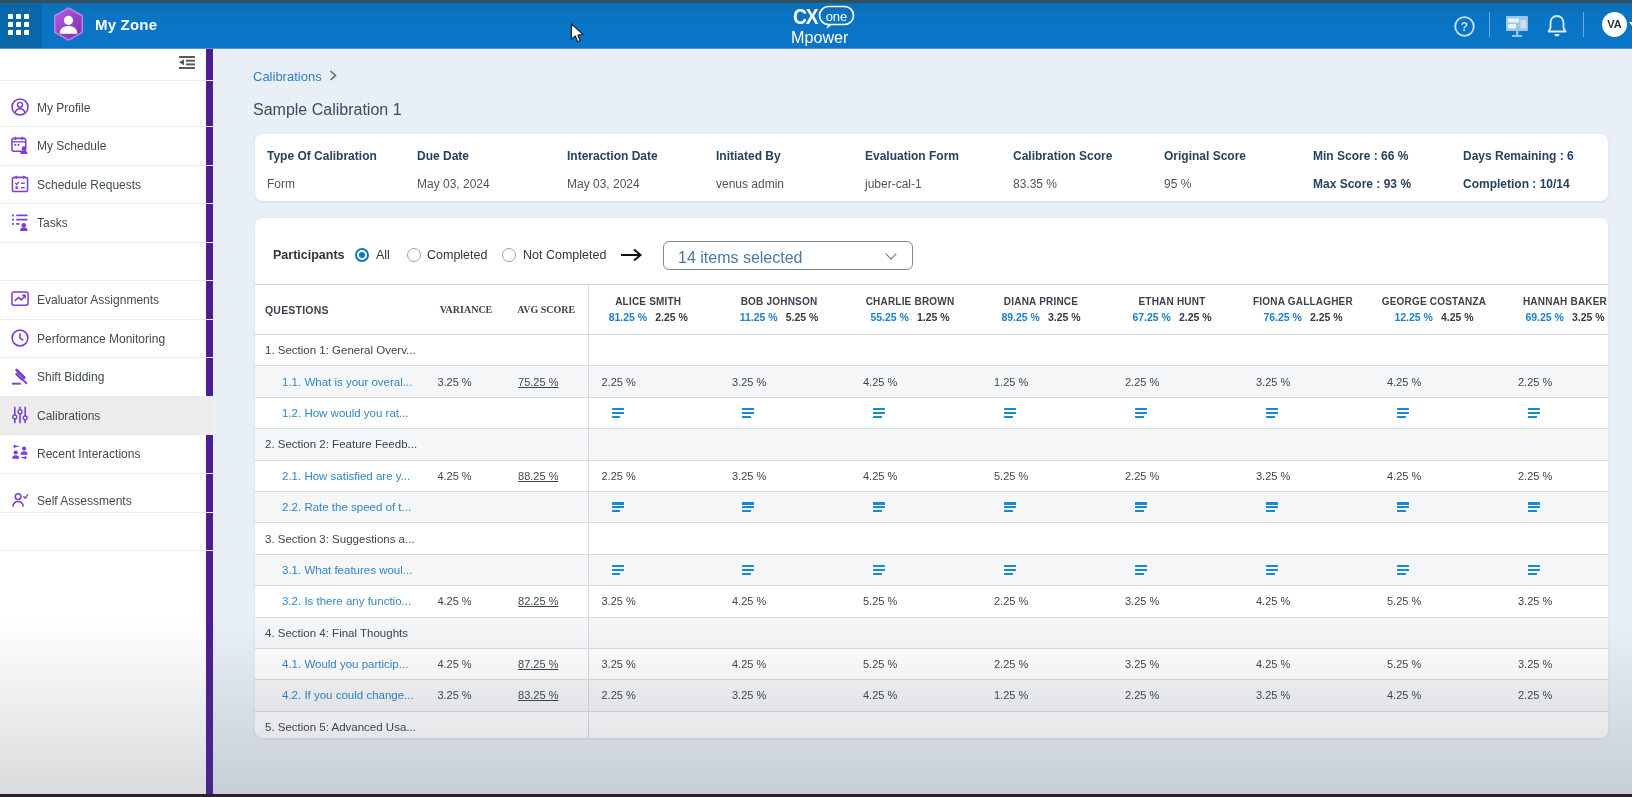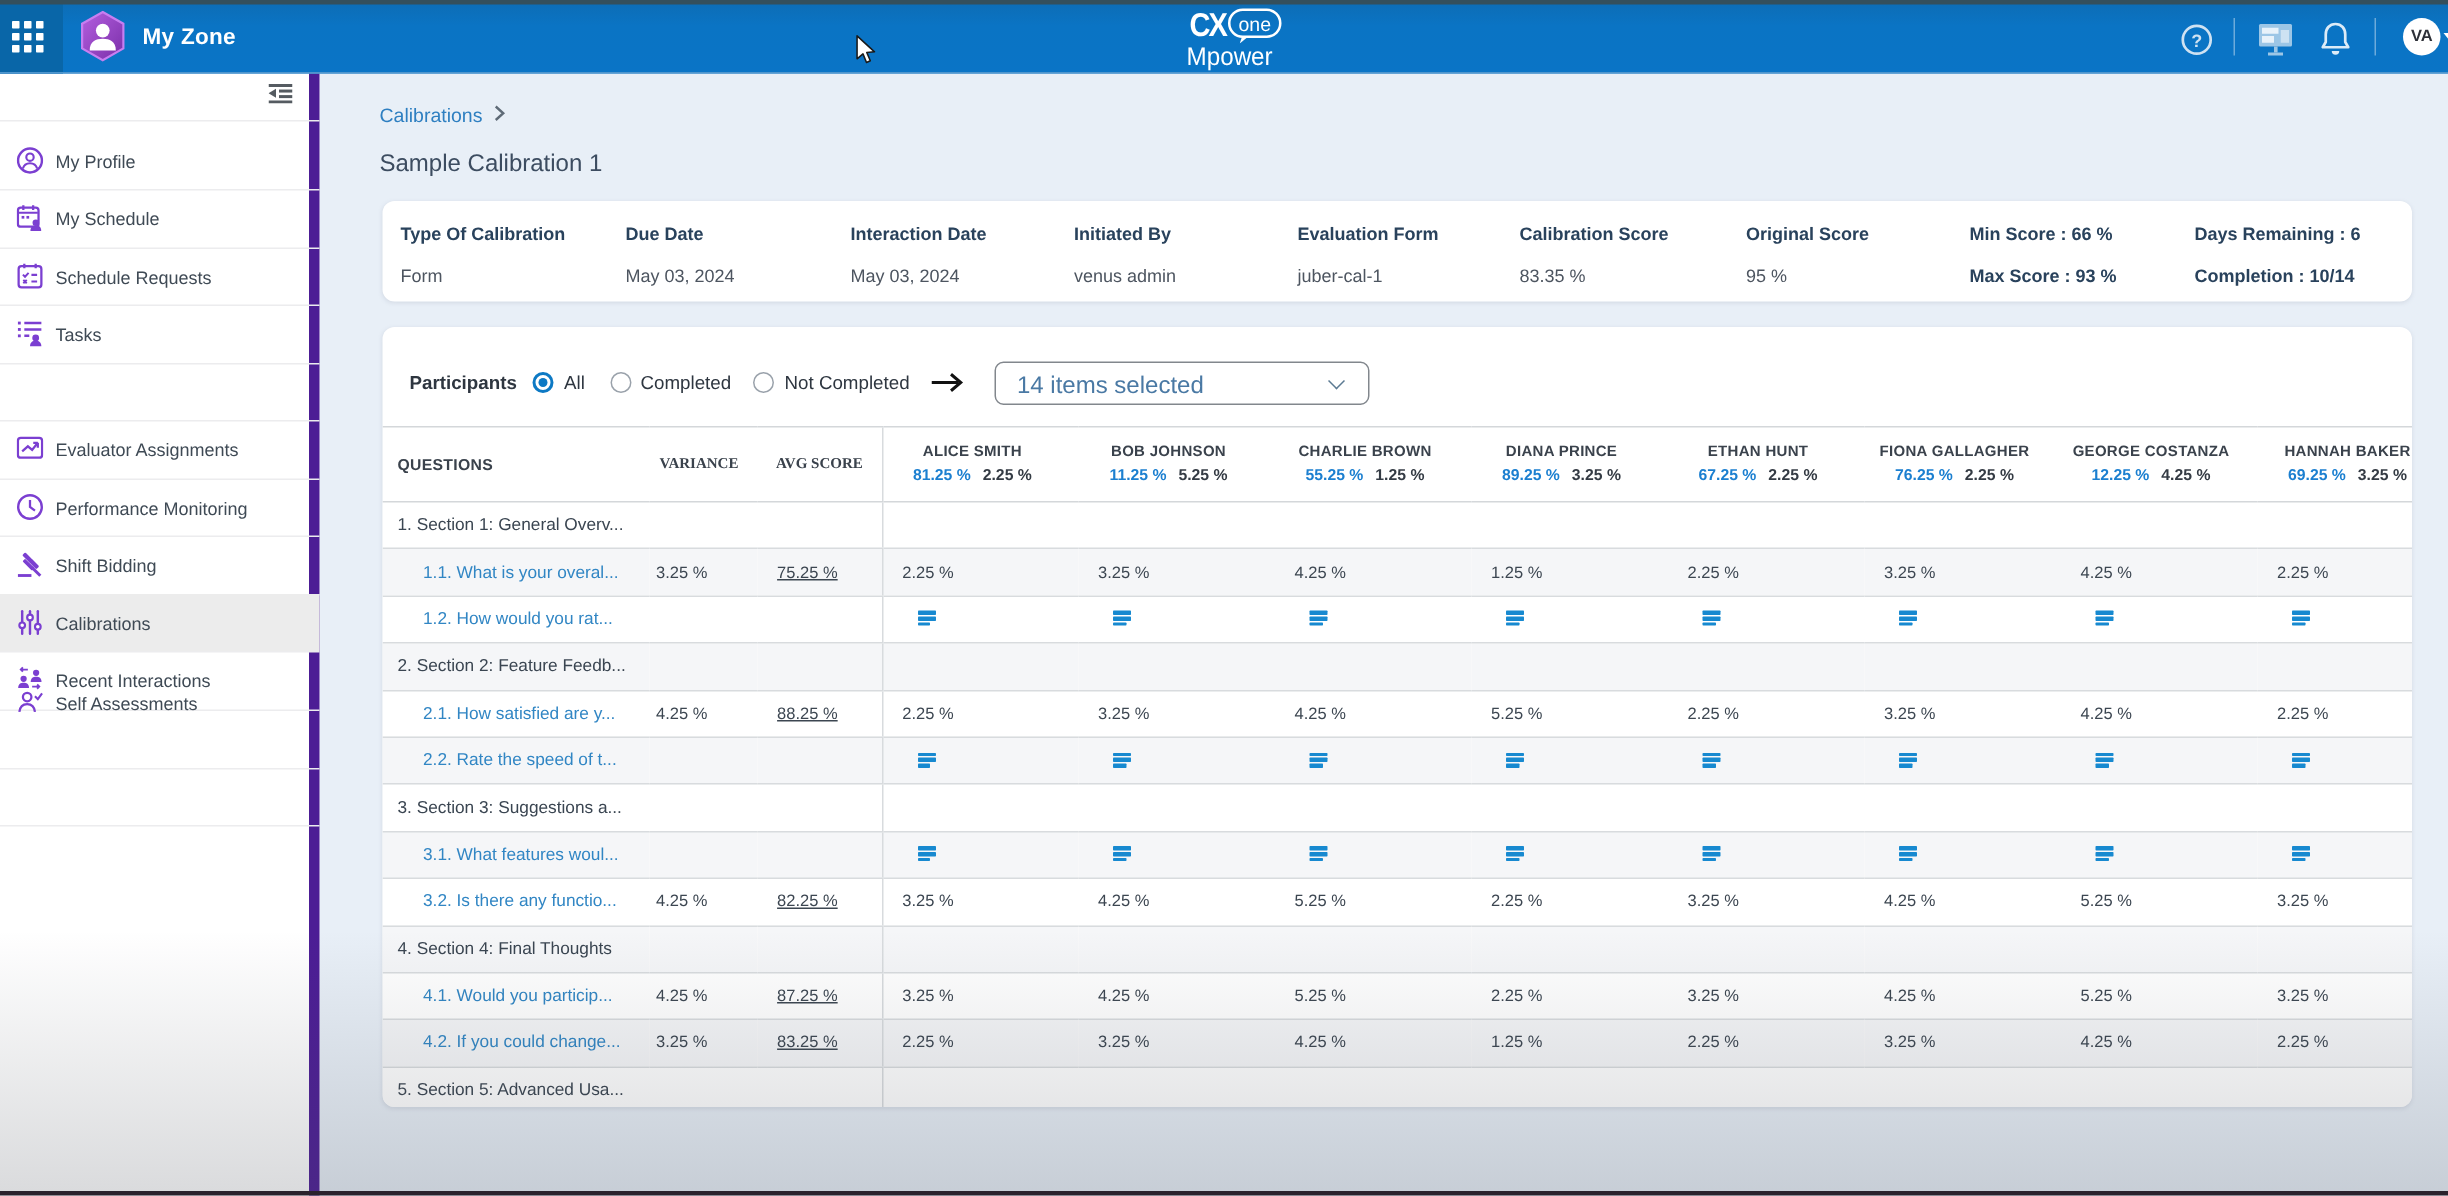--- a/index.html
+++ b/index.html
@@ -247,21 +247,21 @@
         <circle cx="5" cy="9" r="2.2" fill="#7b3fd1"></circle>
         <path d="M1.2 15.5 C1.2 12.6 3 11.8 5 11.8 C7 11.8 8.8 12.6 8.8 15.5 Z" fill="#7b3fd1"></path>
         <circle cx="13.8" cy="4.8" r="2.2" fill="#7b3fd1"></circle>
         <path d="M10 11.3 C10 8.4 11.8 7.6 13.8 7.6 C15.8 7.6 17.6 8.4 17.6 11.3 Z" fill="#7b3fd1"></path>
         <path d="M11 14.5 L16 14.5 M14.5 13 L16 14.5 L14.5 16" fill="none" stroke="#7b3fd1" stroke-width="1.3"></path>
         <path d="M8 2.5 L3 2.5 M4.5 1 L3 2.5 L4.5 4" fill="none" stroke="#7b3fd1" stroke-width="1.3"></path>
       </svg>
       <span class="stxt">Recent Interactions</span>
     </div>
   <div class="sdiv" style="top:424.0px"></div>
-  <div class="sitem" style="top:400px">
+  <div class="sitem" style="top:432px">
       <svg class="sic" viewBox="0 0 19 19">
         <circle cx="7.5" cy="6" r="3" fill="none" stroke="#7b3fd1" stroke-width="1.6"></circle>
         <path d="M2 16.5 C2.5 12.5 4.8 11 7.5 11 C10.2 11 12.5 12.5 13 16.5" fill="none" stroke="#7b3fd1" stroke-width="1.6"></path>
         <path d="M13 5.5 L15 7.5 L18 3.5" fill="none" stroke="#7b3fd1" stroke-width="1.5"></path>
       </svg>
       <span class="stxt">Self Assessments</span>
     </div>
   <div class="sdiv" style="top:462.6px"></div>
   <div class="sdiv" style="top:501.1px"></div>
 </div>

